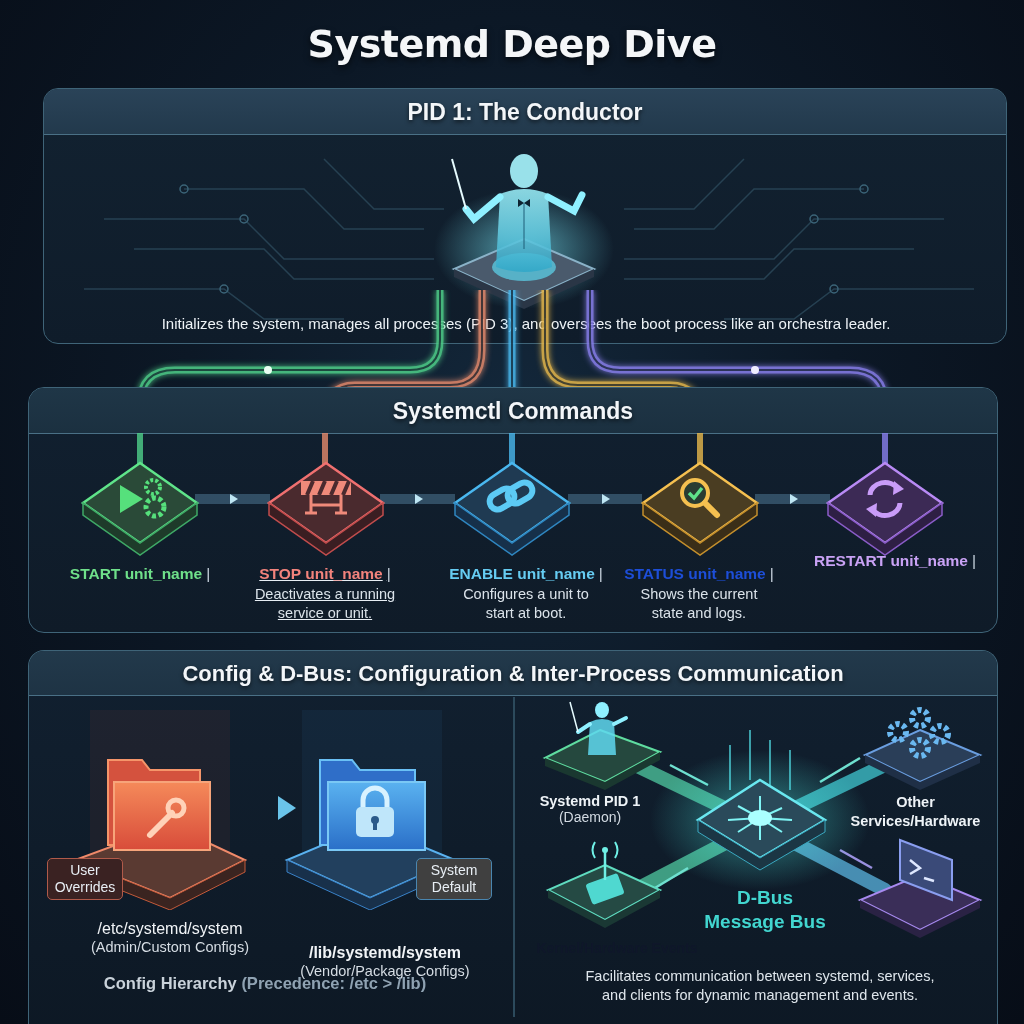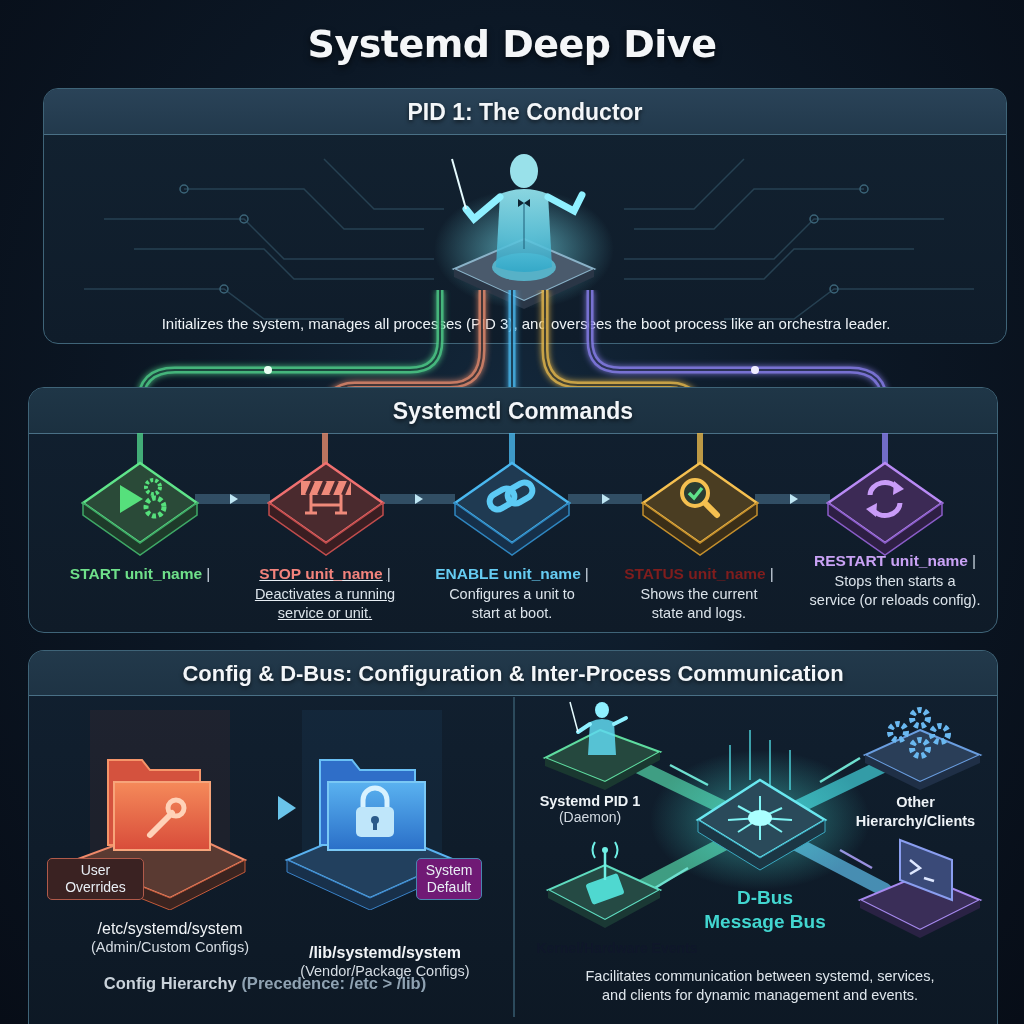--- a/index.html
+++ b/index.html
@@ -196,31 +196,30 @@
   <path d="M56 62 L46 54 L57 48 Z" fill="#c99cf8"></path>
 </svg>
 
 <div class="cmd" style="left:45px;top:565px;">
   <div class="name"><span style="color:#6fe08a;">START unit_name</span><span class="bar">|</span></div>
 </div>
 <div class="cmd" style="left:230px;top:565px;text-decoration:underline;">
   <div class="name"><span style="color:#f2837c;">STOP unit_name</span><span class="bar">|</span></div>
   <div class="desc"><span>Deactivates a running</span><br><span>service or unit.</span></div>
 </div>
-<div class="cmd" style="left:417px;top:565px;">
+<div class="cmd" style="left:431px;top:565px;">
   <div class="name"><span style="color:#66ccf2;">ENABLE unit_name</span><span class="bar">|</span></div>
   <div class="desc"><span>Configures a unit to</span><br><span>start at boot.</span></div>
 </div>
 <div class="cmd" style="left:604px;top:565px;">
-  <div class="name"><span style="color:#7f1d1d;">STATUS unit_name</span><span class="bar">|</span></div>
+  <div class="name"><span style="color:#1d4ed8;">STATUS unit_name</span><span class="bar">|</span></div>
   <div class="desc"><span>Shows the current</span><br><span>state and logs.</span></div>
 </div>
 <div class="cmd" style="left:790px;top:552px;width:210px;">
   <div class="name"><span style="color:#c9a2f5;">RESTART unit_name</span><span class="bar">|</span></div>
-  <div class="desc"><span>Stops then starts a</span><br><span>service (or reloads config).</span></div>
 </div>
 
 <div class="panel" style="left:28px;top:650px;width:970px;height:400px;border-bottom:none;background:linear-gradient(180deg,#112030 0%,#0d1824 100%);">
   <div class="panel-head" style="height:45px;line-height:45px;font-size:22px;background:linear-gradient(180deg,#22394b 0%,#1e3344 100%);">Config &amp; D-Bus: Configuration &amp; Inter-Process Communication</div>
   <div class="abs" style="left:484px;top:46px;width:1.5px;height:320px;background:#2c4a5c;"></div>
 </div>
 
 <svg class="abs" style="left:30px;top:710px;" width="480" height="200" viewBox="0 0 480 200">
   <defs>
     <linearGradient id="orangeF" x1="0" y1="0" x2="0" y2="1">
@@ -259,24 +258,24 @@
   <g>
     <path d="M290 50 H322 L330 60 H385 V135 H290 Z" fill="#2f6ec8" stroke="#6ac0f5" stroke-width="2"></path>
     <path d="M298 72 H395 V140 H298 Z" fill="url(#blueF)" stroke="#7ac8f5" stroke-width="2"></path>
     <path d="M333 98 V90 A12 12 0 0 1 357 90 V98" fill="none" stroke="#d8f2ff" stroke-width="5"></path>
     <rect x="326" y="97" width="38" height="30" rx="5" fill="#bfe6fa"></rect>
     <circle cx="345" cy="110" r="4" fill="#2a5a8a"></circle>
     <rect x="343" y="110" width="4" height="10" fill="#2a5a8a"></rect>
   </g>
 </svg>
 
-<div class="badge" style="left:47px;top:858px;width:97px;background:#3a2222;border:1.5px solid #b05a4a;">
+<div class="badge" style="left:47px;top:858px;width:76px;background:#3a2222;border:1.5px solid #b05a4a;">
   <span>User</span><br><span>Overrides</span>
 </div>
-<div class="badge" style="left:416px;top:858px;width:66px;background:#701a75;border:1.5px solid #4a86b0;">
+<div class="badge" style="left:416px;top:858px;width:76px;background:#404040;border:1.5px solid #4a86b0;">
   <span>System</span><br><span>Default</span>
 </div>
 
 <div class="lbl" style="left:60px;top:920px;width:220px;">
   <div style="font-weight:normal;font-size:16px;color:#f1f4f7;">/etc/systemd/system</div>
   <div style="font-size:14.5px;color:#d6dde4;margin-top:1px;">(Admin/Custom Configs)</div>
 </div>
 <div class="lbl" style="left:275px;top:920px;width:220px;margin-top:24px;">
   <div style="font-weight:bold;font-size:16px;color:#f1f4f7;">/lib/systemd/system</div>
   <div style="font-size:14.5px;color:#d6dde4;margin-top:1px;">(Vendor/Package Configs)</div>
@@ -363,21 +362,21 @@
     <path d="M390 170 L400 178 L390 184" stroke="#dfe8ff" stroke-width="2.5" fill="none"></path>
     <line x1="404" y1="188" x2="414" y2="191" stroke="#dfe8ff" stroke-width="2.5"></line>
   </g>
 </svg>
 
 <div class="lbl" style="left:530px;top:793px;width:120px;">
   <div style="font-weight:bold;font-size:14.5px;color:#eef3f7;">Systemd PID 1</div>
   <div style="font-size:14px;color:#d2dae2;">(Daemon)</div>
 </div>
 <div class="lbl" style="left:848px;top:793px;width:135px;font-weight:bold;font-size:14.5px;color:#eef3f7;line-height:19px;">
-  <span>Other</span><br><span>Hierarchy/Clients</span>
+  <span>Other</span><br><span>Services/Hardware</span>
 </div>
 <div class="lbl" style="left:522px;top:940px;width:190px;text-align:center;font-weight:bold;font-size:14px;color:#0f172a;">Kernel/Hardware Events</div>
 <div class="lbl" style="left:680px;top:886px;width:170px;font-weight:bold;font-size:19px;color:#42d6d0;line-height:24px;">
   <span>D-Bus</span><br><span>Message Bus</span>
 </div>
 <div class="lbl" style="left:530px;top:967px;width:460px;font-size:14.5px;color:#dfe6ec;line-height:19px;">
   <span>Facilitates communication between systemd, services,</span><br><span>and clients for dynamic management and events.</span>
 </div>
 
 </body></html>

